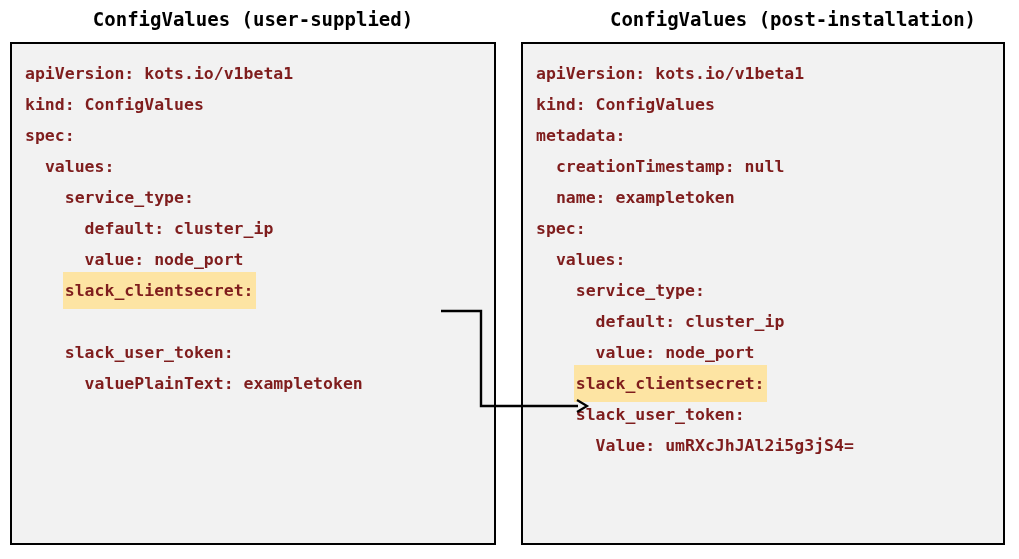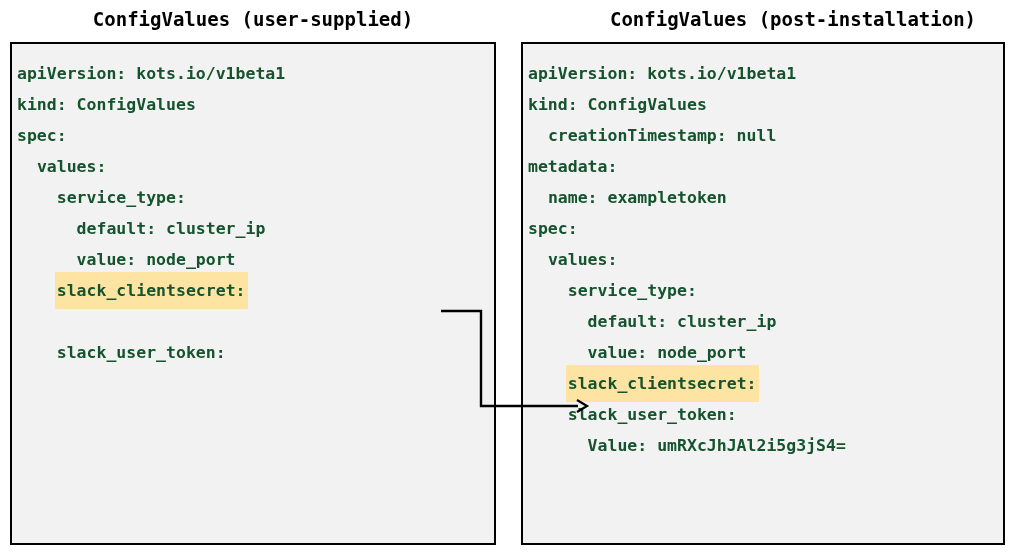--- a/index.html
+++ b/index.html
@@ -55,23 +55,23 @@
     margin: 0;
   }
 
   .code-line {
     position: relative;
     height: 31px;
     line-height: 31px;
     font-family: "DejaVu Sans Mono", "Liberation Mono", monospace;
     font-size: 16.5px;
     font-weight: bold;
-    color: #14532d;
+    color: #7f1d1d;
     white-space: pre;
-    padding-left: 5px;
+    padding-left: 13px;
     box-sizing: border-box;
   }
   .code-line > .seg {
     display: inline-block;
     white-space: pre;
   }
   .code-line.hl > .seg {
     background: #fde4a3;
     padding: 3px 2px;
     margin: -3px -2px;
@@ -99,32 +99,32 @@
         <div class="code-line"><span class="seg">apiVersion: kots.io/v1beta1</span></div>
         <div class="code-line"><span class="seg">kind: ConfigValues</span></div>
         <div class="code-line"><span class="seg">spec:</span></div>
         <div class="code-line"><span class="pad">  </span><span class="seg">values:</span></div>
         <div class="code-line"><span class="pad">    </span><span class="seg">service_type:</span></div>
         <div class="code-line"><span class="pad">      </span><span class="seg">default: cluster_ip</span></div>
         <div class="code-line"><span class="pad">      </span><span class="seg">value: node_port</span></div>
         <div class="code-line hl"><span class="pad">    </span><span class="seg">slack_clientsecret:</span></div>
         <div class="code-line hl"><span class="pad">      </span></div>
         <div class="code-line"><span class="pad">    </span><span class="seg">slack_user_token:</span></div>
-        <div class="code-line"><span class="pad">      </span></div>
+        <div class="code-line"><span class="pad">      </span><span class="seg">valuePlainText: exampletoken</span></div>
       </div>
   </div>
 
   <div class="panel-title" id="title-right">ConfigValues (post-installation)</div>
 
   <div class="panel" id="panel-right">
     <div class="code" id="code-right">
         <div class="code-line"><span class="seg">apiVersion: kots.io/v1beta1</span></div>
         <div class="code-line"><span class="seg">kind: ConfigValues</span></div>
+        <div class="code-line"><span class="seg">metadata:</span></div>
         <div class="code-line"><span class="pad">  </span><span class="seg">creationTimestamp: null</span></div>
-        <div class="code-line"><span class="seg">metadata:</span></div>
         <div class="code-line"><span class="pad">  </span><span class="seg">name: exampletoken</span></div>
         <div class="code-line"><span class="seg">spec:</span></div>
         <div class="code-line"><span class="pad">  </span><span class="seg">values:</span></div>
         <div class="code-line"><span class="pad">    </span><span class="seg">service_type:</span></div>
         <div class="code-line"><span class="pad">      </span><span class="seg">default: cluster_ip</span></div>
         <div class="code-line"><span class="pad">      </span><span class="seg">value: node_port</span></div>
         <div class="code-line hl"><span class="pad">    </span><span class="seg">slack_clientsecret:</span></div>
         <div class="code-line"><span class="pad">    </span><span class="seg">slack_user_token:</span></div>
         <div class="code-line"><span class="pad">      </span><span class="seg">Value: umRXcJhJAl2i5g3jS4=</span></div>
       </div>

